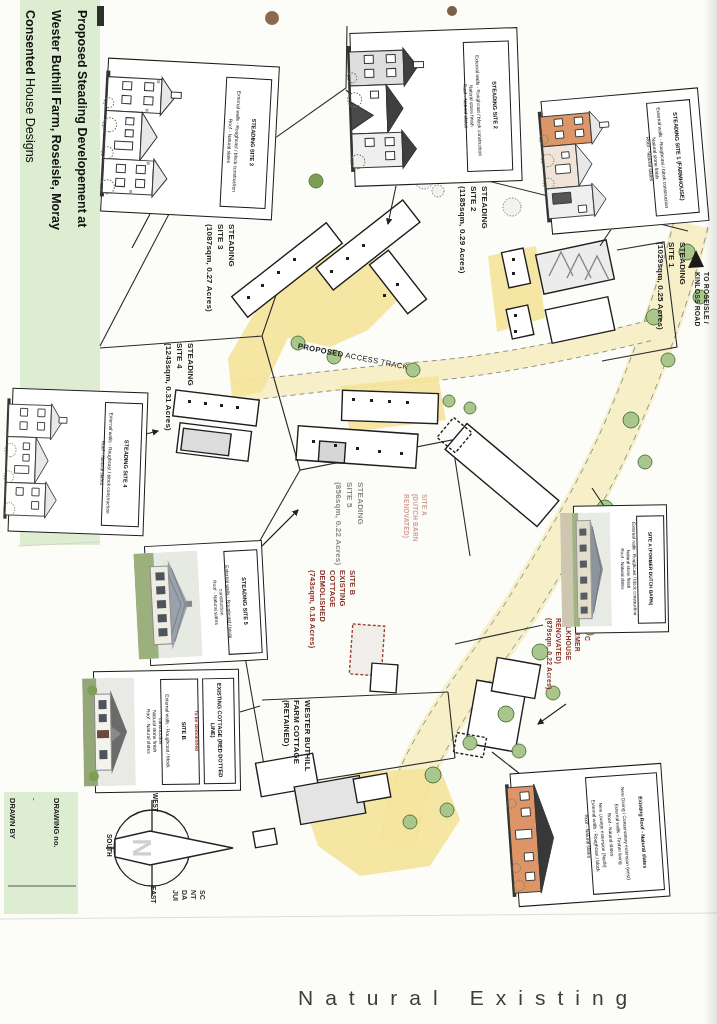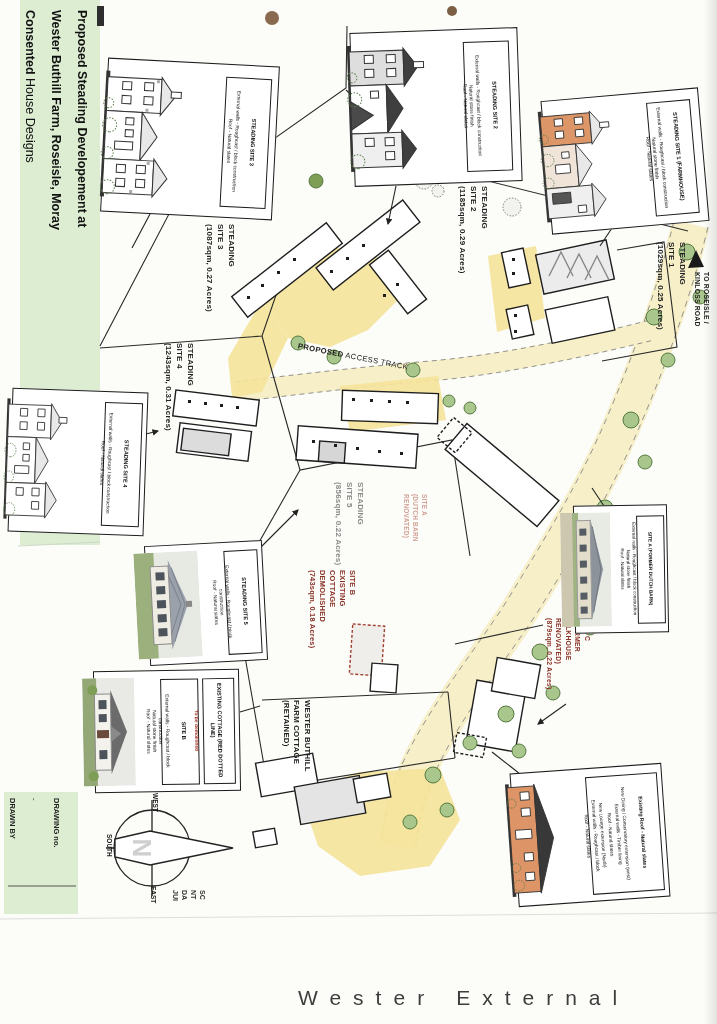--- a/index.html
+++ b/index.html
@@ -538,17 +538,17 @@
 External walls - Timber lining
 Roof - Natural slates
 New Lounge extension (North)
 External walls - Roughcast / block
 Roof - Natural slates</div>
     </div>
   </div>
 </div>
 
 <div class="footer">
-  <span>Wester</span><span style="display:inline-block;width:20px;"></span><span>External</span>
+  <span>Natural</span><span style="display:inline-block;width:20px;"></span><span>Existing</span>
 </div>
 
 <div class="edge-shadow"></div>
 </div>
 
 </body></html>

